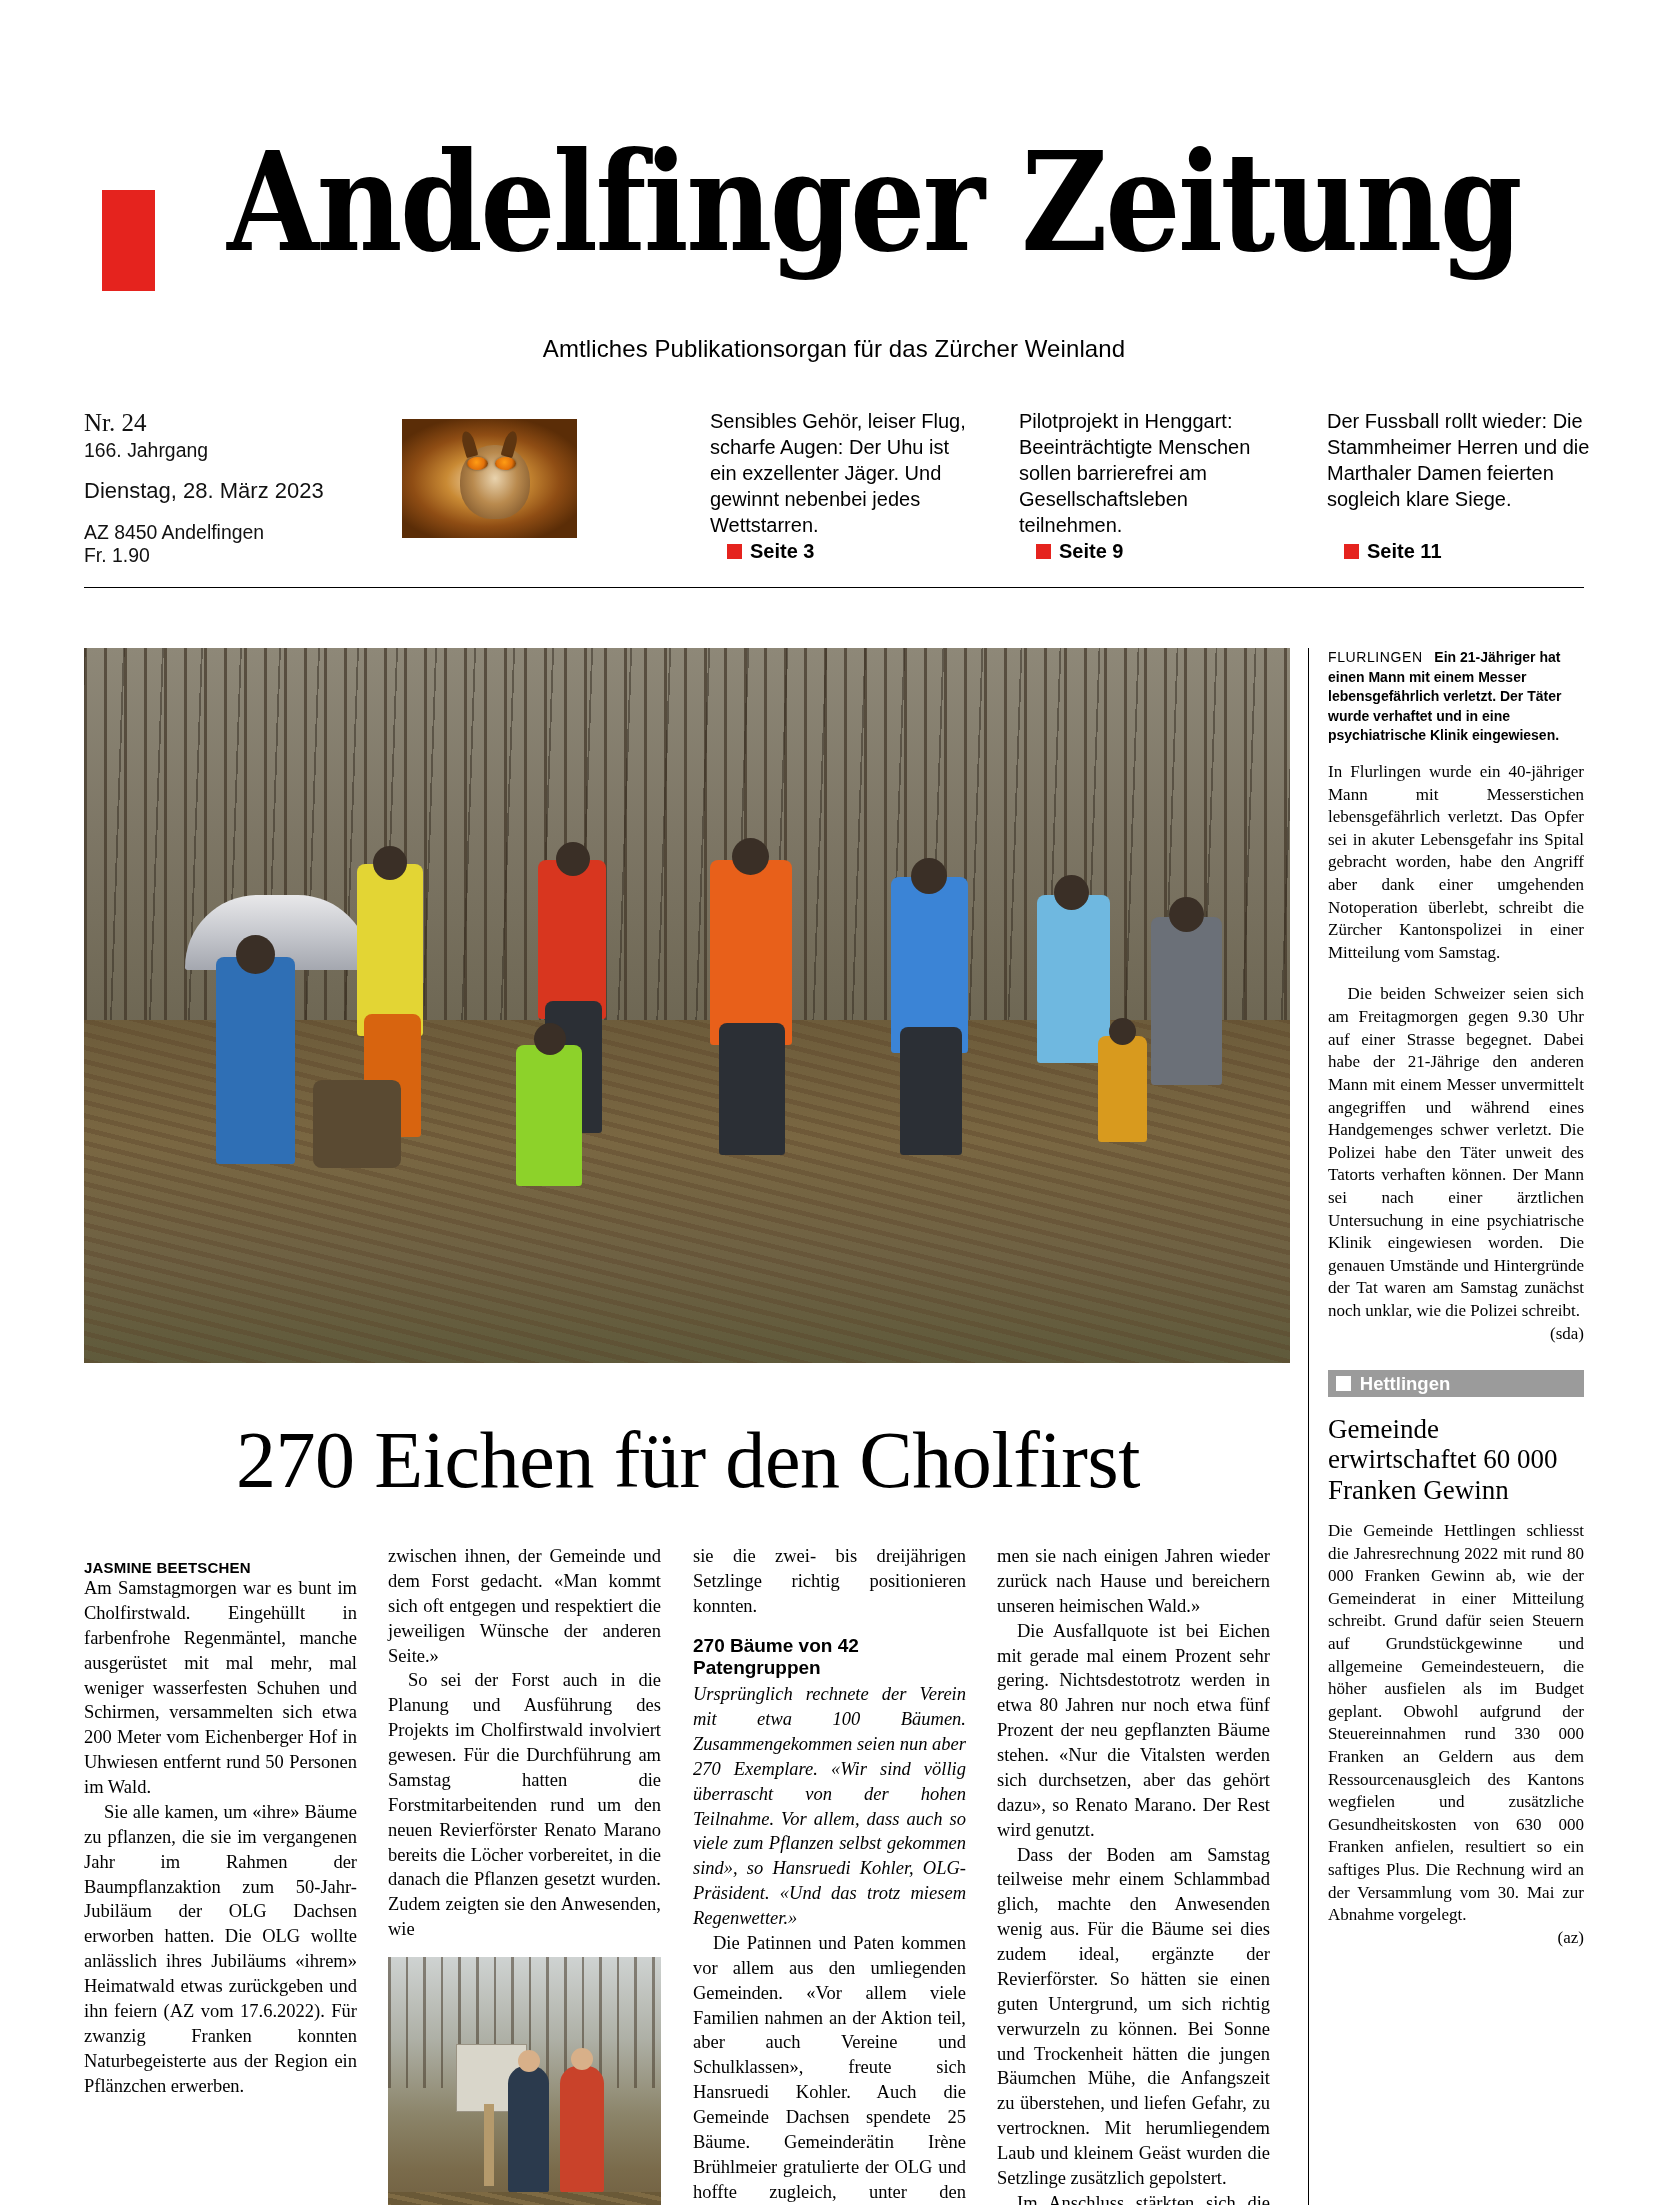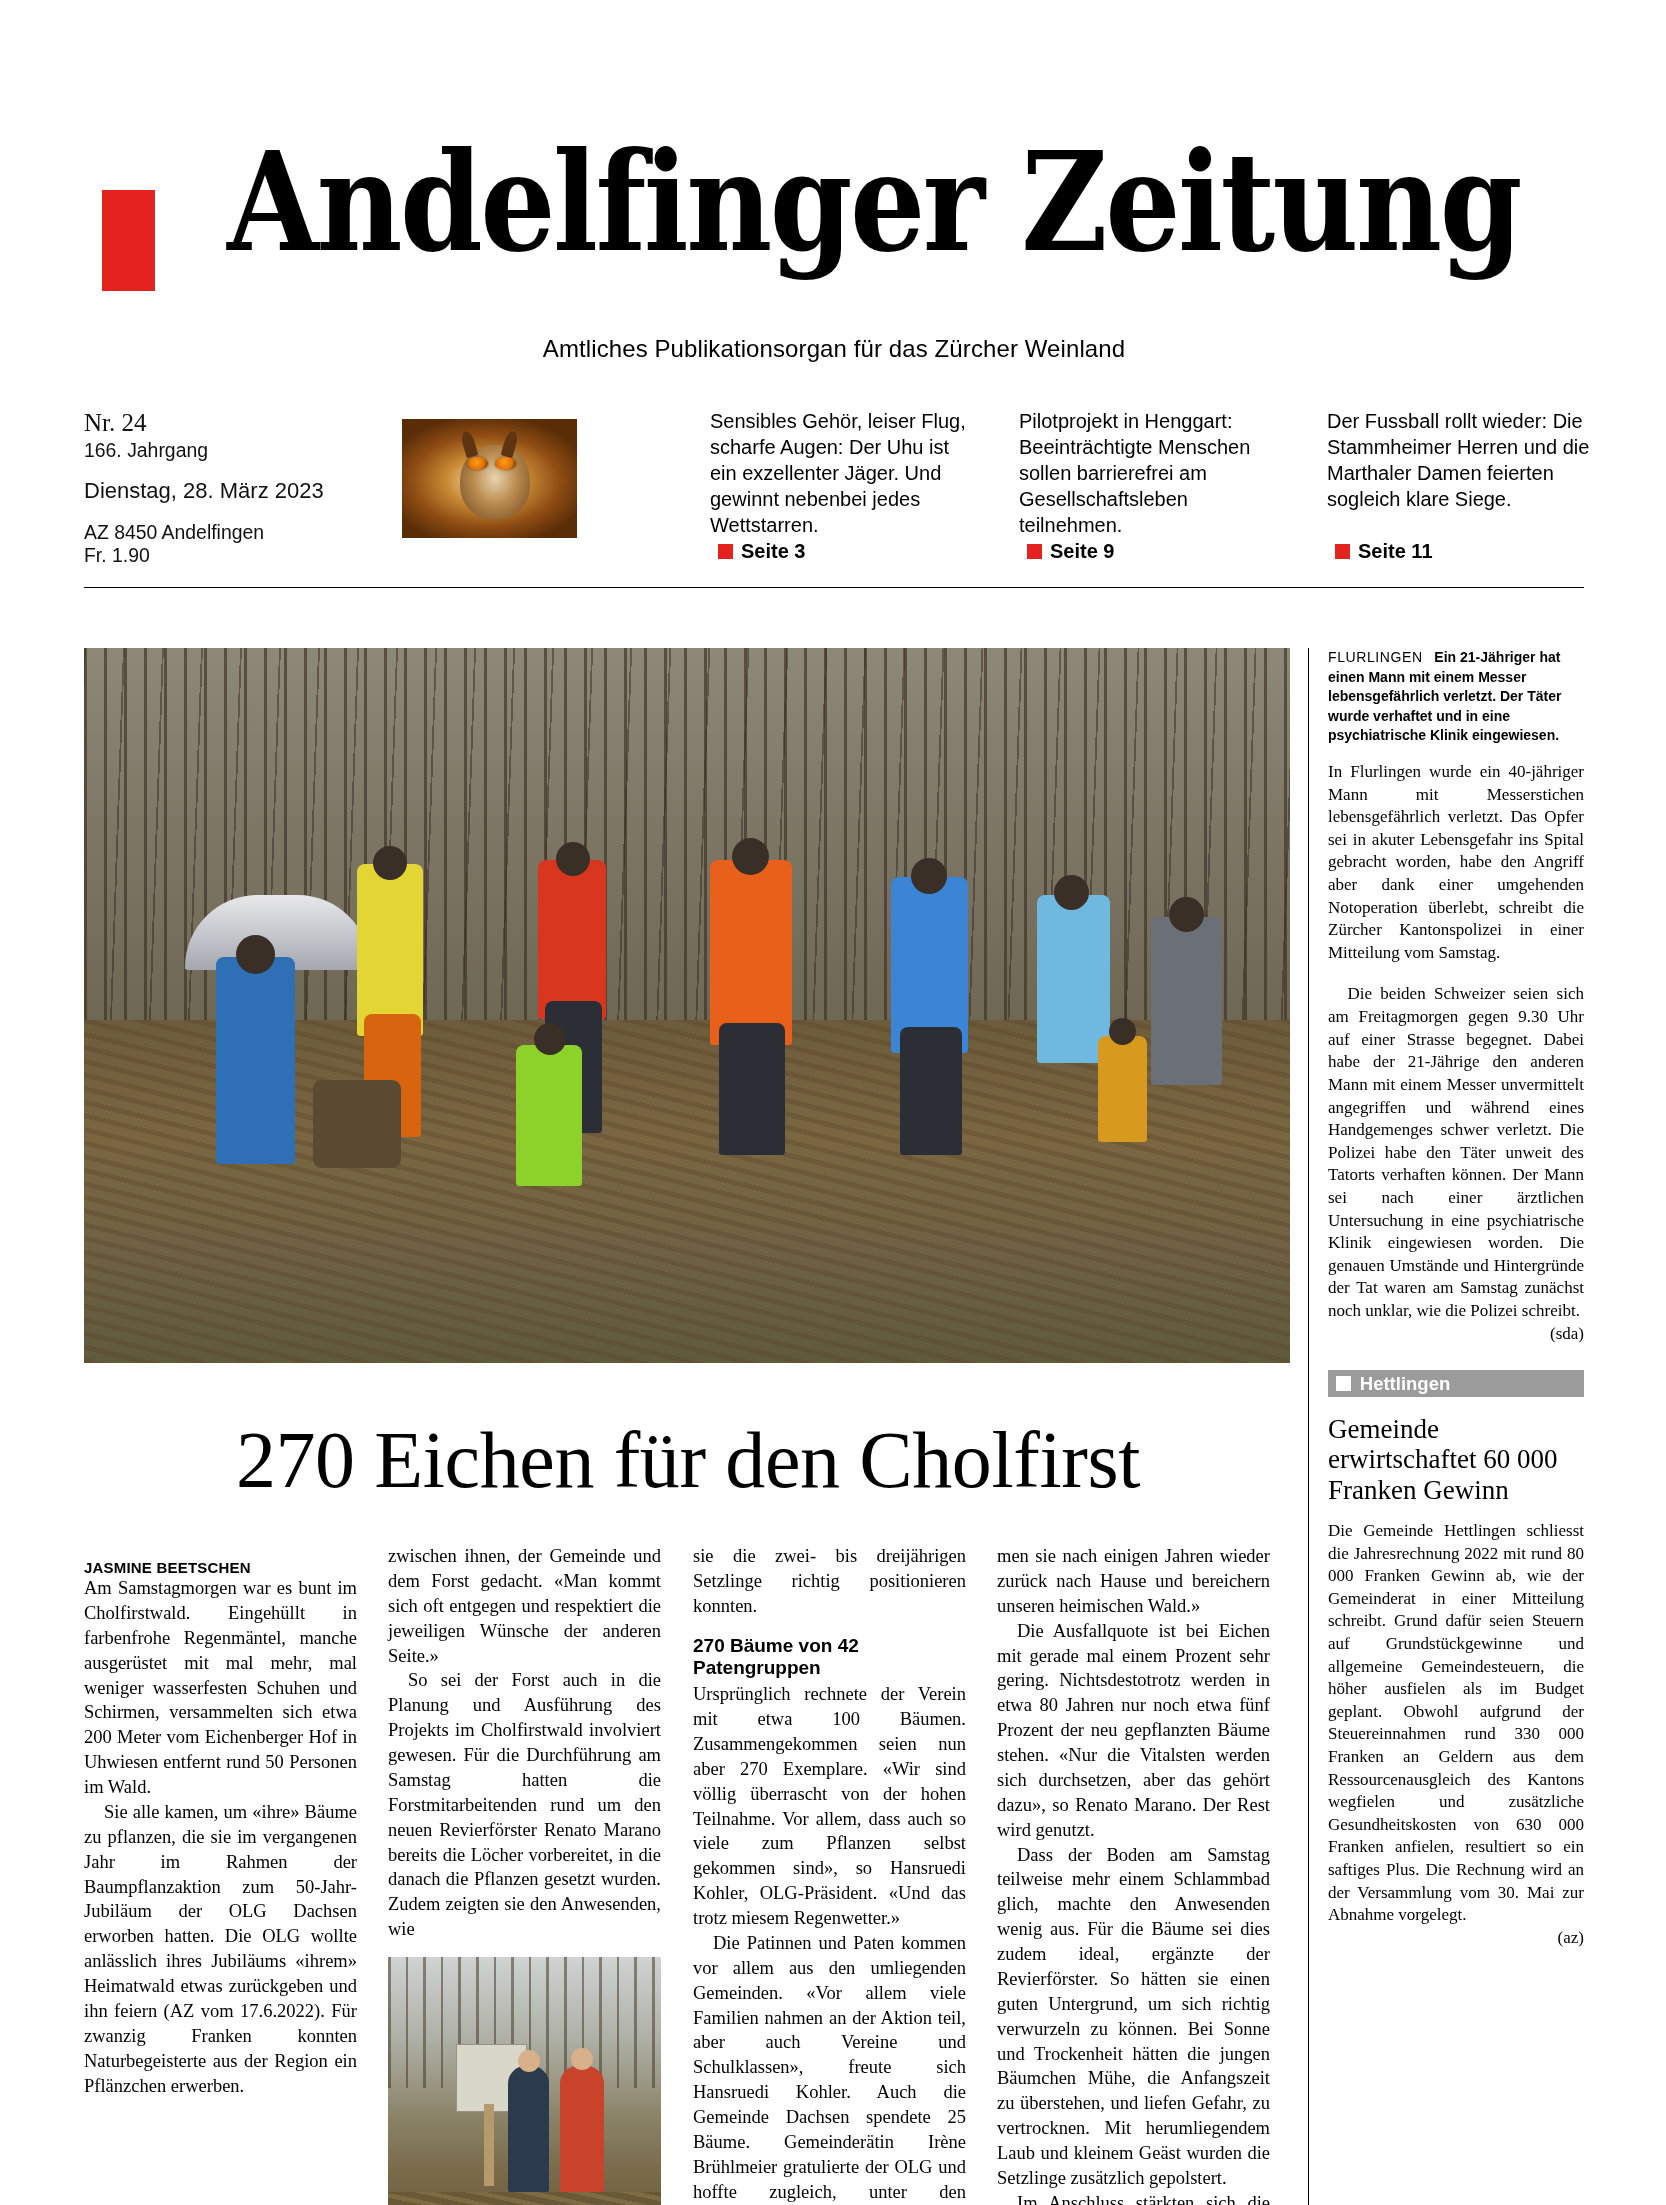--- a/index.html
+++ b/index.html
@@ -65,21 +65,21 @@
   }
   .owl-photo .tuft.l{left:35%;transform:rotate(-16deg);}
   .owl-photo .tuft.r{left:58%;transform:rotate(16deg);}
 
   .teasers{position:absolute;left:626px;top:8.8px;width:961px;height:163px;}
   .teaser{position:absolute;top:0;width:269px;}
   .teaser:nth-child(1){left:0;}
   .teaser:nth-child(2){left:309px;}
   .teaser:nth-child(3){left:617px;}
   .teaser-text{font-size:20px;line-height:1.30;color:#000;}
-  .teaser-seite{position:absolute;top:132px;left:8px;display:flex;align-items:center;gap:8px;}
+  .teaser-seite{position:absolute;top:132px;left:17px;display:flex;align-items:center;gap:8px;}
   .teaser-seite .sq{width:15px;height:15px;background:#e5231e;display:inline-block;}
   .teaser-seite .lbl{font-size:20px;font-weight:700;color:#000;}
 
   .rule-top{position:absolute;left:84px;top:587px;width:1500px;height:1.3px;background:#000;}
 
   
   .hero{position:absolute;left:84px;top:648px;width:1206px;height:715px;overflow:hidden;}
   .hero-img{position:absolute;inset:0;
     background:
       linear-gradient(180deg, rgba(150,140,125,.30) 0%, rgba(0,0,0,0) 40%),
@@ -135,21 +135,21 @@
   .body-p{
     font-family:"Liberation Serif", serif;
     font-size:18.5px;line-height:1.345;color:#000;text-align:justify;
     hyphens:auto;margin:0;
   }
   .body-p + .body-p{text-indent:20px;}
   .subhead{
     font-family:"Liberation Sans", sans-serif;
     font-size:19px;font-weight:700;color:#000;margin:16px 0 3.5px 0;
   }
-  .subhead + .body-p{text-indent:0;}
+  .subhead + .body-p{text-indent:0;font-style:italic;}
 
   
   .col-photo{
     margin-top:15px;width:273px;height:273px;overflow:hidden;position:relative;
     background:linear-gradient(180deg,#cfd3d2 0%,#aeb0a6 30%,#8b8469 58%,#7a6b4b 78%,#6c5a3c 100%);
   }
   .col-photo .cp-trees{position:absolute;left:0;top:0;width:100%;height:48%;
     background:repeating-linear-gradient(90deg, rgba(70,58,42,.55) 0px, rgba(70,58,42,.55) 2.6px, rgba(0,0,0,0) 2.6px, rgba(0,0,0,0) 17.6px);}
   .col-photo .board{position:absolute;left:25%;top:32%;width:25%;height:24%;background:#d9d6ca;border:1.3px solid #9a9383;}
   .col-photo .post{position:absolute;left:35%;top:54%;width:4%;height:30%;background:#b59a6c;}

